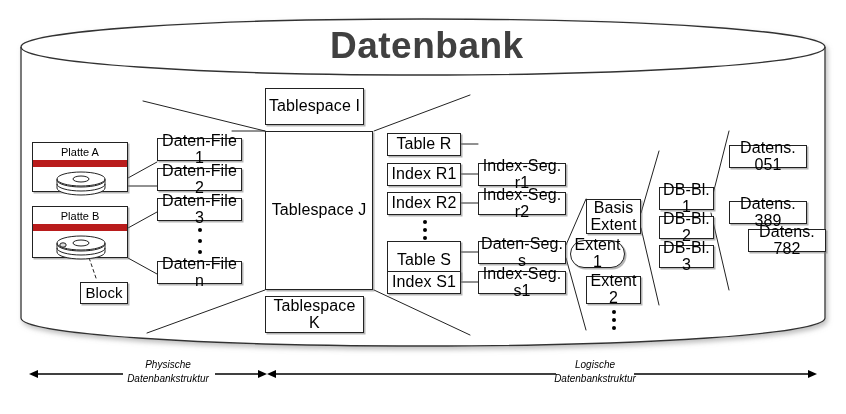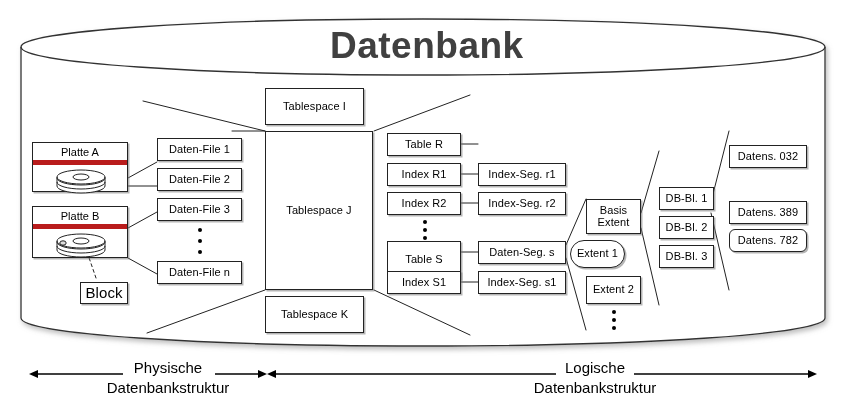--- a/index.html
+++ b/index.html
@@ -7,34 +7,34 @@
        font-family:"Liberation Sans","DejaVu Sans",sans-serif;}
   #stage{position:relative;width:846px;height:414px;background:#ffffff;}
   svg#canvas{position:absolute;left:0;top:0;width:846px;height:414px;}
 
   
   .box{position:absolute;box-sizing:border-box;background:#ffffff;
        border:1px solid #222;
        box-shadow:1.5px 1.5px 0 rgba(120,120,120,.55);
        display:flex;align-items:center;justify-content:center;
        text-align:center;color:#000;line-height:1.05;
-       font-size:11px;letter-spacing:.1px;z-index:5;}
+       font-size:16px;letter-spacing:.1px;z-index:5;}
   .box.small{font-size:15px;}
   .title{position:absolute;z-index:6;color:#404040;
          font-size:37px;font-weight:700;letter-spacing:.5px;
          white-space:nowrap;}
   .vdots{position:absolute;z-index:6;display:flex;flex-direction:column;
          align-items:center;justify-content:space-between;}
   .vdots i{display:block;width:4px;height:4px;border-radius:50%;background:#000;}
   .axis-label{position:absolute;z-index:6;text-align:center;
-              font-size:15px;color:#000;line-height:1.35;white-space:nowrap;}
+              font-size:10px;color:#000;line-height:1.35;white-space:nowrap;font-style:italic;}
   .platte{position:absolute;box-sizing:border-box;background:#fff;
           border:1px solid #222;box-shadow:1.5px 1.5px 0 rgba(120,120,120,.55);
           z-index:5;}
-  .platte .cap{height:17px;border-bottom:5px solid #b91c1c;
+  .platte .cap{height:17px;border-bottom:7px solid #b91c1c;
                display:flex;align-items:center;justify-content:center;
                font-size:11px;color:#000;}
   .platte .disk{position:relative;height:calc(100% - 17px);}
 </style>
 </head>
 <body>
 
 <div id="stage">
 
   <svg id="canvas" viewBox="0 0 846 414">
@@ -178,23 +178,23 @@
   <div class="vdots" style="left:611px;top:310px;width:5px;height:20px;">
       <i></i>
       <i></i>
       <i></i>
     </div>
 
   <div class="box" style="left:659px;top:187px;width:55px;height:23px;">DB-Bl. 1</div>
   <div class="box" style="left:659px;top:216px;width:55px;height:23px;">DB-Bl. 2</div>
   <div class="box" style="left:659px;top:245px;width:55px;height:23px;">DB-Bl. 3</div>
 
-  <div class="box" style="left:729px;top:145px;width:78px;height:23px;">Datens. 032</div>
+  <div class="box" style="left:729px;top:145px;width:78px;height:23px;">Datens. 051</div>
   <div class="box" style="left:729px;top:201px;width:78px;height:23px;text-align:center;">Datens. 389</div>
-  <div class="box" style="left:729px;top:229px;width:78px;height:23px;border-radius:6px;">Datens. 782</div>
+  <div class="box" style="left:748px;top:229px;width:78px;height:23px;">Datens. 782</div>
 
   <div class="axis-label" style="left:103px;top:358px;width:130px;">
     <div>Physische</div>
     <div>Datenbankstruktur</div>
   </div>
   <div class="axis-label" style="left:530px;top:358px;width:130px;">
     <div>Logische</div>
     <div>Datenbankstruktur</div>
   </div>
 

